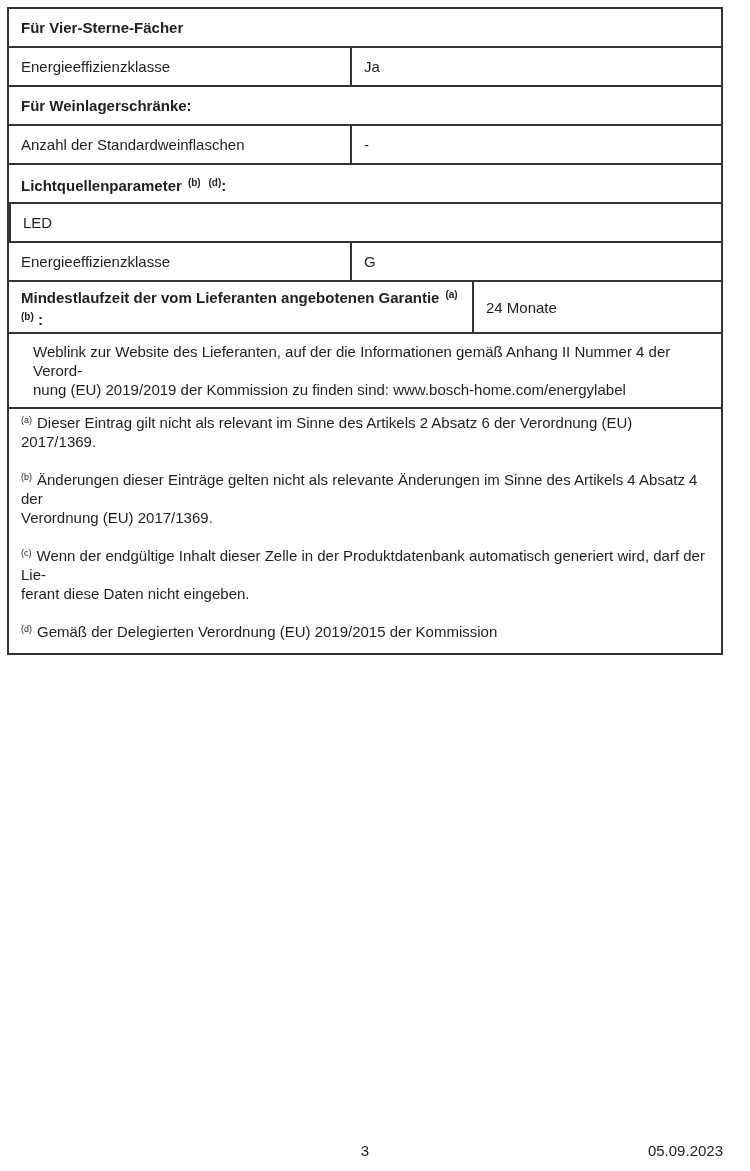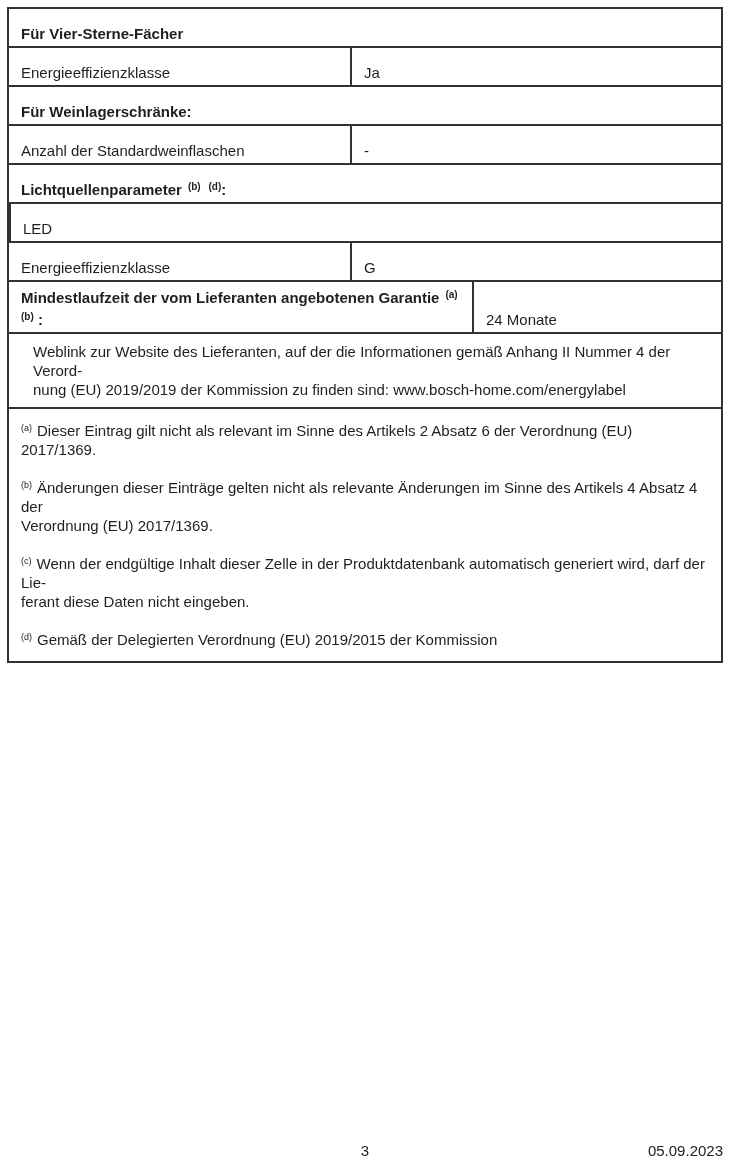--- a/index.html
+++ b/index.html
@@ -14,41 +14,41 @@
     position: absolute; left: 7px; top: 7px; width: 716px;
     border: 2px solid #333333; box-sizing: border-box; background: #fff;
   }
   .row {
     display: flex; align-items: stretch;
     border-bottom: 2px solid #333333;
     box-sizing: border-box; min-height: 39px;
   }
   .row:last-child { border-bottom: none; }
   .cell {
-    display: flex; align-items: flex-end;
+    display: flex; align-items: center;
     padding: 3px 12px; font-size: 15px; line-height: 19px;
     box-sizing: border-box;
   }
   .cell.key { width: 341px; flex: none; }
   .cell.val { flex: 1; border-left: 2px solid #333333; }
   .row.garantie .cell.key { width: 463px; }
   .row.section .cell, .row.garantie .cell.key { font-weight: bold; }
   .row.section .cell { width: 100%; }
 
   .sup-marker {
     font-size: 10px; vertical-align: 5px;
     margin-left: 6px; word-spacing: 5px;
   }
   .pre { white-space: pre-line; }
 
   .row.paragraph { min-height: 62px; }
   .row.paragraph .cell { align-items: flex-end; padding: 8px 24px; }
 
   .row.footnotes .cell {
-    display: block; width: 100%; padding: 10px 12px 12px;
+    display: block; width: 100%; padding: 2px 12px 12px;
   }
   .footnote { margin: 0 0 17px; font-size: 15px; line-height: 19px; }
   .footnote:last-child { margin-bottom: 0; }
   .fn-sup { font-size: 9px; vertical-align: 5px; margin-right: 5px; }
 
   .page-footer {
     position: absolute; left: 7px; top: 1142px; width: 716px; height: 20px;
     font-size: 15px; color: #222222;
   }
   .page-number { position: absolute; left: 0; right: 0; text-align: center; }

